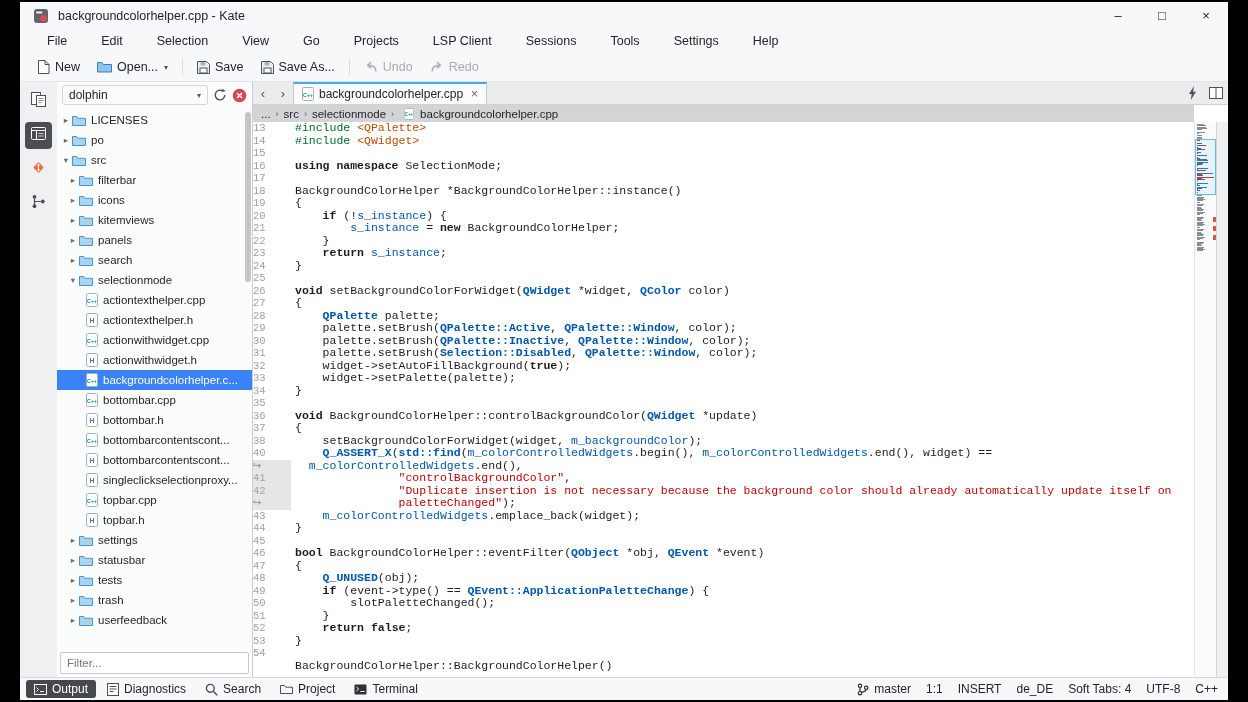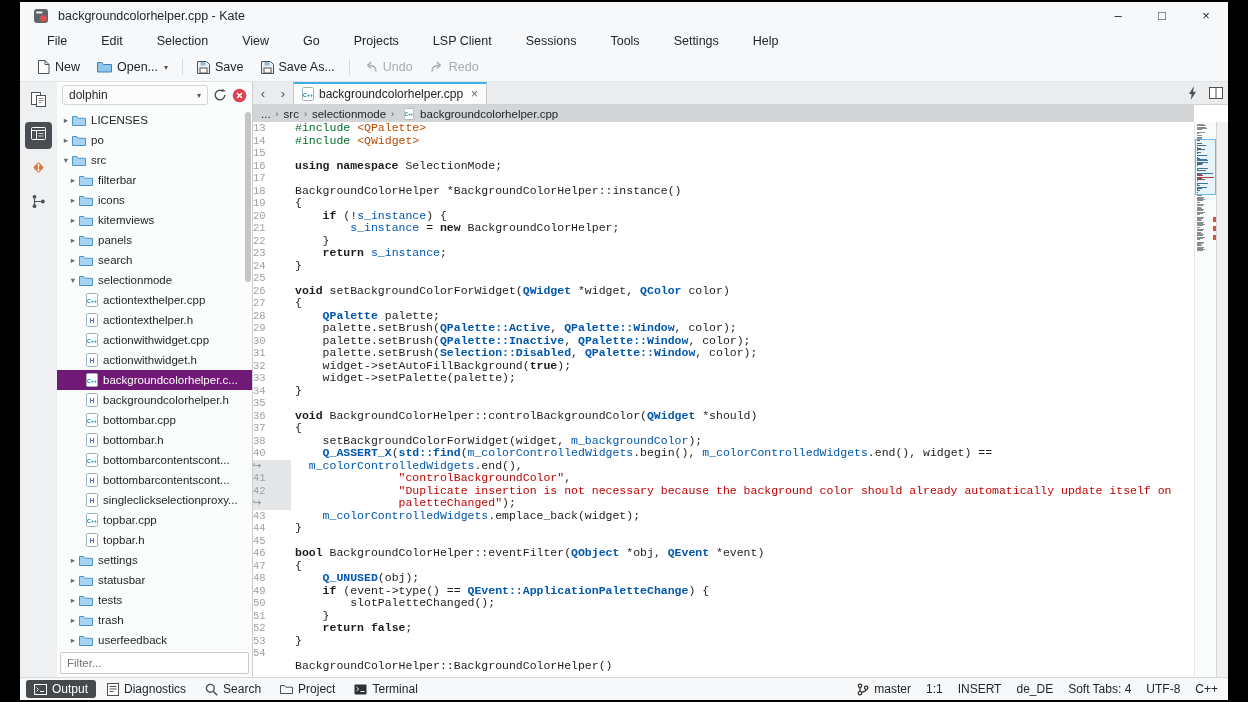--- a/index.html
+++ b/index.html
@@ -42,21 +42,21 @@
   
   .project-panel { width:196px; flex:none; background:#fbfcfc; border-right:1px solid #cdced0;
     display:flex; flex-direction:column; position:relative; }
   .panel-header { height:26px; flex:none; display:flex; align-items:center; padding:3px 5px; gap:5px; }
   .project-select { flex:1; display:flex; align-items:center; justify-content:space-between;
     font-size:12px; padding:1px 6px; border:1px solid #d4d5d6; border-radius:3px;
     background:#fcfcfc; color:#232629; height:20px; }
   .hdr-icon { display:flex; }
   .tree { flex:1; overflow:hidden; font-size:11.5px; color:#232629; padding-top:2px; }
   .tree-row { height:20px; display:flex; align-items:center; white-space:nowrap; overflow:hidden; }
-  .tree-row.selected { background:#701a75; color:#fff; }
+  .tree-row.selected { background:#3b82f6; color:#fff; }
   .tree-arrow { width:12px; flex:none; text-align:center; font-size:8.5px; color:#6a6d70; }
   .tree-row.selected .tree-arrow { color:#fff; }
   .tree-icon { margin-right:5px; flex:none; display:flex; }
   .tree-label { overflow:hidden; }
   .filter-box { flex:none; padding:3px; }
   .filter-input { width:100%; height:22px; border:1px solid #c8c9cb; border-radius:2px;
     padding:0 6px; font-size:11.5px; background:#fff; color:#333; outline:none;
     font-family:"Liberation Sans","DejaVu Sans",sans-serif; }
   .tree-scrollbar { position:absolute; right:1px; top:30px; width:6px; height:170px;
     background:#c3c5c7; border-radius:3px; }
@@ -390,30 +390,20 @@
                 <text x="6" y="9.5" font-size="5.2" font-weight="bold" fill="#0b8c9e" text-anchor="middle" font-family="sans-serif">C++</text>
               </svg>
             </span>
             <span class="tree-label">backgroundcolorhelper.c...</span>
           </div>
           <div class="tree-row" style="padding-left: 17px;">
             <span class="tree-arrow"></span>
             <span class="tree-icon">
               <svg width="12" height="14" viewBox="0 0 12 14">
                 <rect x=".5" y=".5" width="11" height="13" rx="1.2" fill="#fff" stroke="#9fb3bd"></rect>
-                <text x="6" y="10" font-size="7" font-weight="bold" fill="#5470b4" text-anchor="middle" font-family="sans-serif">H</text>
-              </svg>
-            </span>
-            <span class="tree-label">backgroundcolorhelper.h</span>
-          </div>
-          <div class="tree-row" style="padding-left: 17px;">
-            <span class="tree-arrow"></span>
-            <span class="tree-icon">
-              <svg width="12" height="14" viewBox="0 0 12 14">
-                <rect x=".5" y=".5" width="11" height="13" rx="1.2" fill="#fff" stroke="#9fb3bd"></rect>
                 <text x="6" y="9.5" font-size="5.2" font-weight="bold" fill="#0b8c9e" text-anchor="middle" font-family="sans-serif">C++</text>
               </svg>
             </span>
             <span class="tree-label">bottombar.cpp</span>
           </div>
           <div class="tree-row" style="padding-left: 17px;">
             <span class="tree-arrow"></span>
             <span class="tree-icon">
               <svg width="12" height="14" viewBox="0 0 12 14">
                 <rect x=".5" y=".5" width="11" height="13" rx="1.2" fill="#fff" stroke="#9fb3bd"></rect>
@@ -655,21 +645,21 @@
             <div class="crow">
               <span class="cnum">34</span>
               <span class="ctext"><span>}</span></span>
             </div>
             <div class="crow">
               <span class="cnum">35</span>
               <span class="ctext"></span>
             </div>
             <div class="crow">
               <span class="cnum">36</span>
-              <span class="ctext"><span class="kw">void</span><span> BackgroundColorHelper::controlBackgroundColor(</span><span class="dt">QWidget</span><span> *should)</span></span>
+              <span class="ctext"><span class="kw">void</span><span> BackgroundColorHelper::controlBackgroundColor(</span><span class="dt">QWidget</span><span> *update)</span></span>
             </div>
             <div class="crow">
               <span class="cnum">37</span>
               <span class="ctext"><span>{</span></span>
             </div>
             <div class="crow">
               <span class="cnum">38</span>
               <span class="ctext"><span>    setBackgroundColorForWidget(widget, </span><span class="mem">m_backgroundColor</span><span>);</span></span>
             </div>
             <div class="crow">

